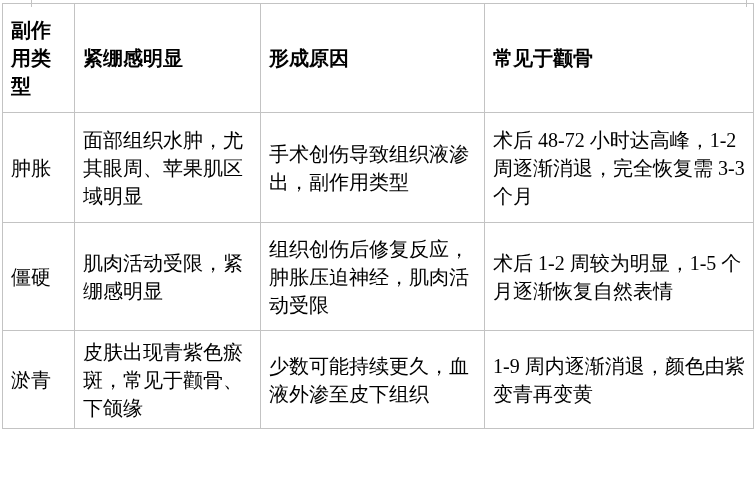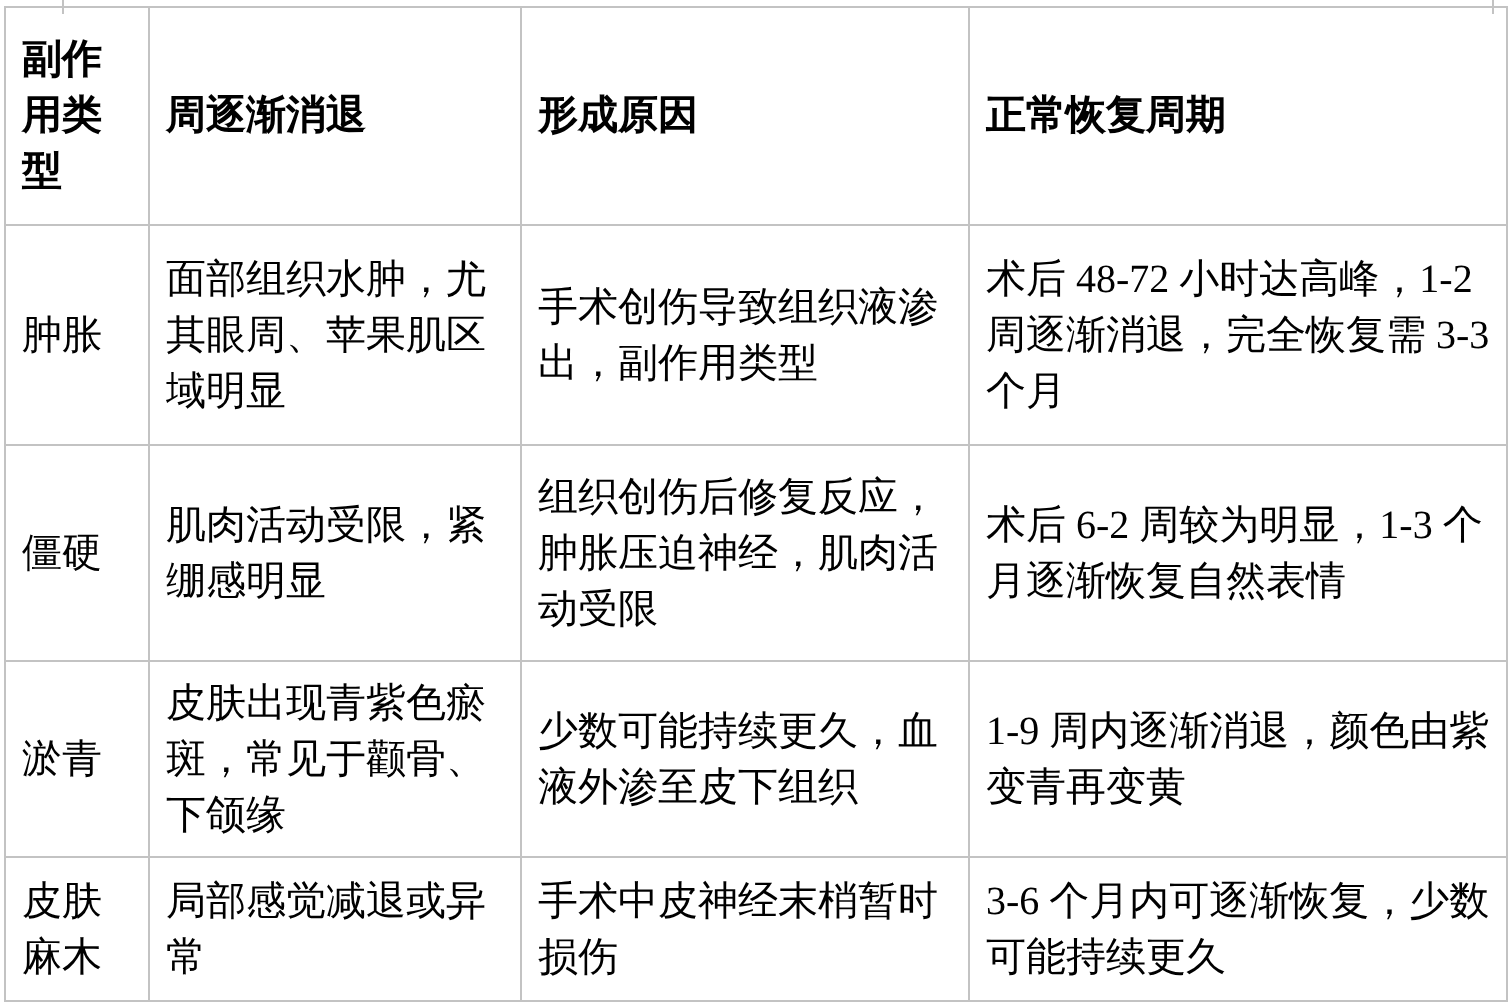--- a/index.html
+++ b/index.html
@@ -71,45 +71,39 @@
   <table class="side-effects">
     <colgroup>
       <col class="c-type">
       <col class="c-manifest">
       <col class="c-cause">
       <col class="c-recovery">
     </colgroup>
     <thead>
       <tr class="r-header">
         <th>副作用类型</th>
-        <th>周逐渐消退</th>
+        <th>紧绷感明显</th>
         <th>形成原因</th>
-        <th>正常恢复周期</th>
+        <th>常见于颧骨</th>
       </tr>
     </thead>
     <tbody>
       <tr class="r-0">
         <td>肿胀</td>
         <td>面部组织水肿，尤其眼周、苹果肌区域明显</td>
         <td>手术创伤导致组织液渗出，副作用类型</td>
         <td>术后 48-72 小时达高峰，1-2 周逐渐消退，完全恢复需 3-3 个月</td>
       </tr>
       <tr class="r-1">
         <td>僵硬</td>
         <td>肌肉活动受限，紧绷感明显</td>
         <td>组织创伤后修复反应，肿胀压迫神经，肌肉活动受限</td>
-        <td>术后 6-2 周较为明显，1-3 个月逐渐恢复自然表情</td>
+        <td>术后 1-2 周较为明显，1-5 个月逐渐恢复自然表情</td>
       </tr>
       <tr class="r-2">
         <td>淤青</td>
         <td>皮肤出现青紫色瘀斑，常见于颧骨、下颌缘</td>
         <td>少数可能持续更久，血液外渗至皮下组织</td>
         <td>1-9 周内逐渐消退，颜色由紫变青再变黄</td>
       </tr>
-      <tr class="r-3">
-        <td>皮肤麻木</td>
-        <td>局部感觉减退或异常</td>
-        <td>手术中皮神经末梢暂时损伤</td>
-        <td>3-6 个月内可逐渐恢复，少数可能持续更久</td>
-      </tr>
     </tbody>
   </table>
 </div>
 
 </body></html>

